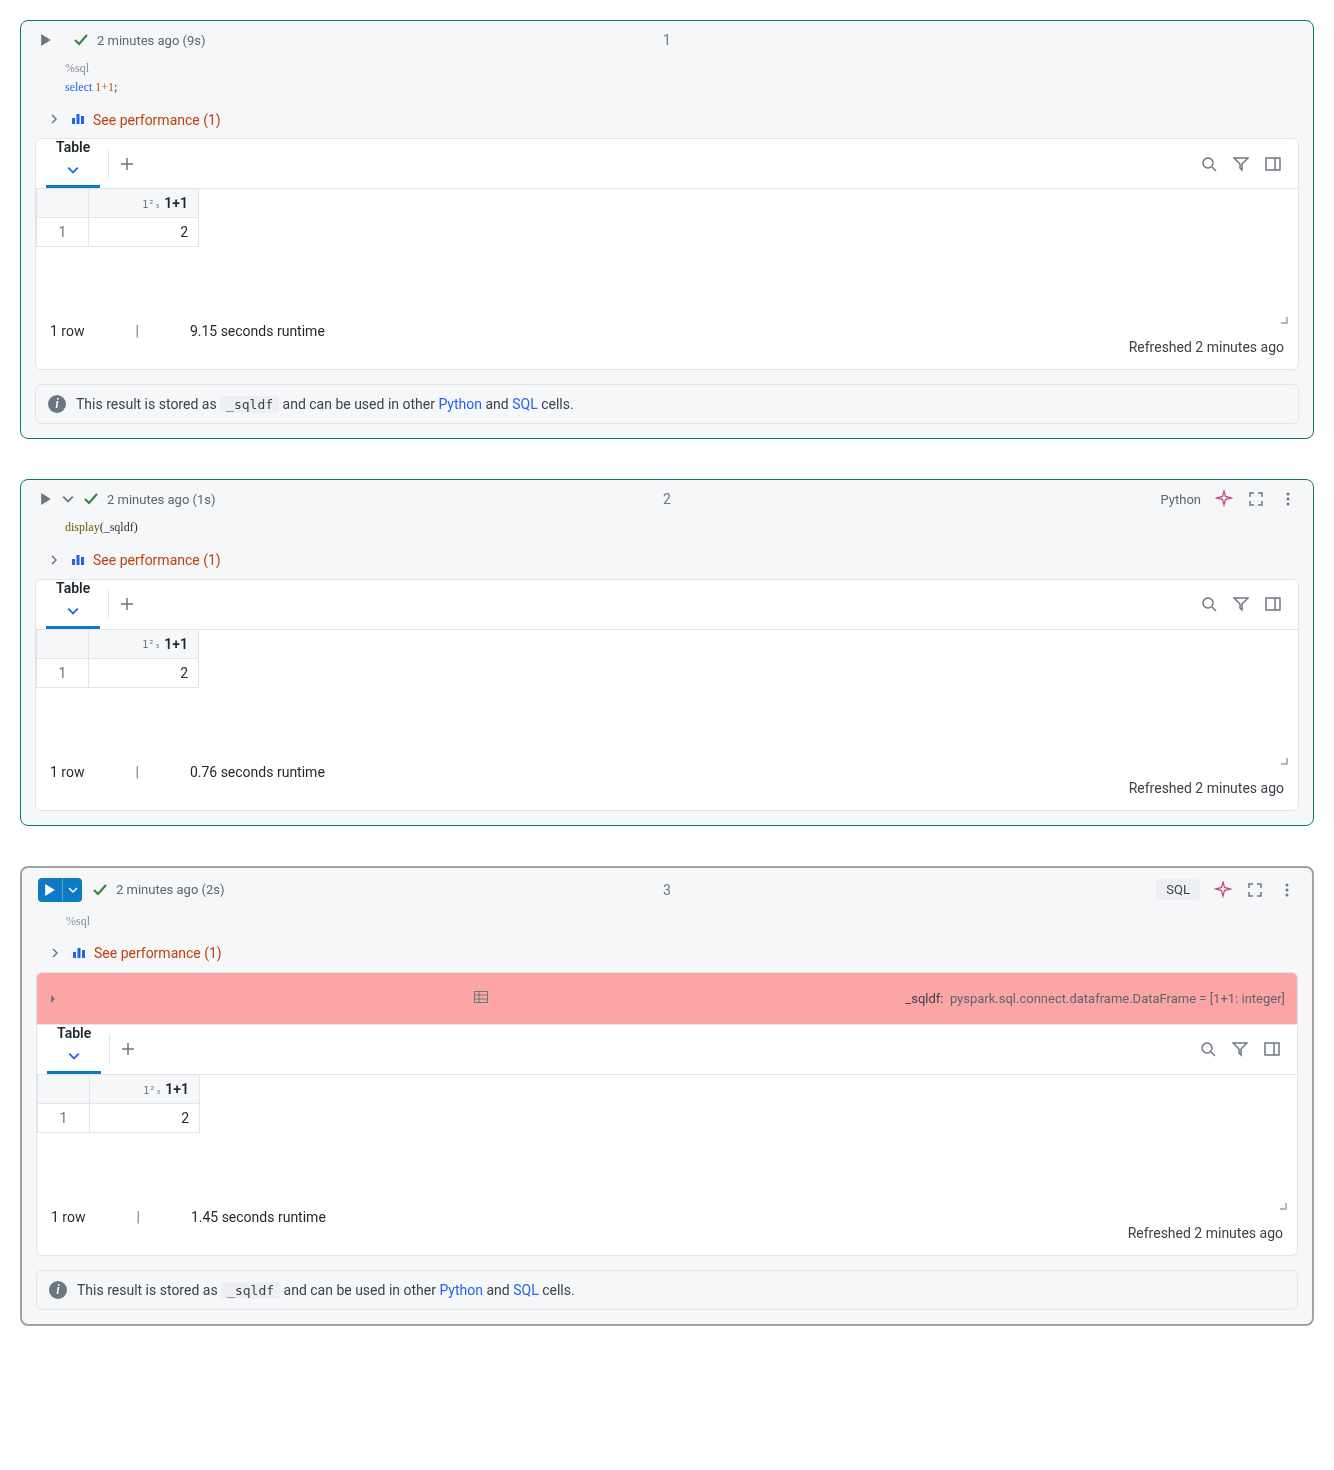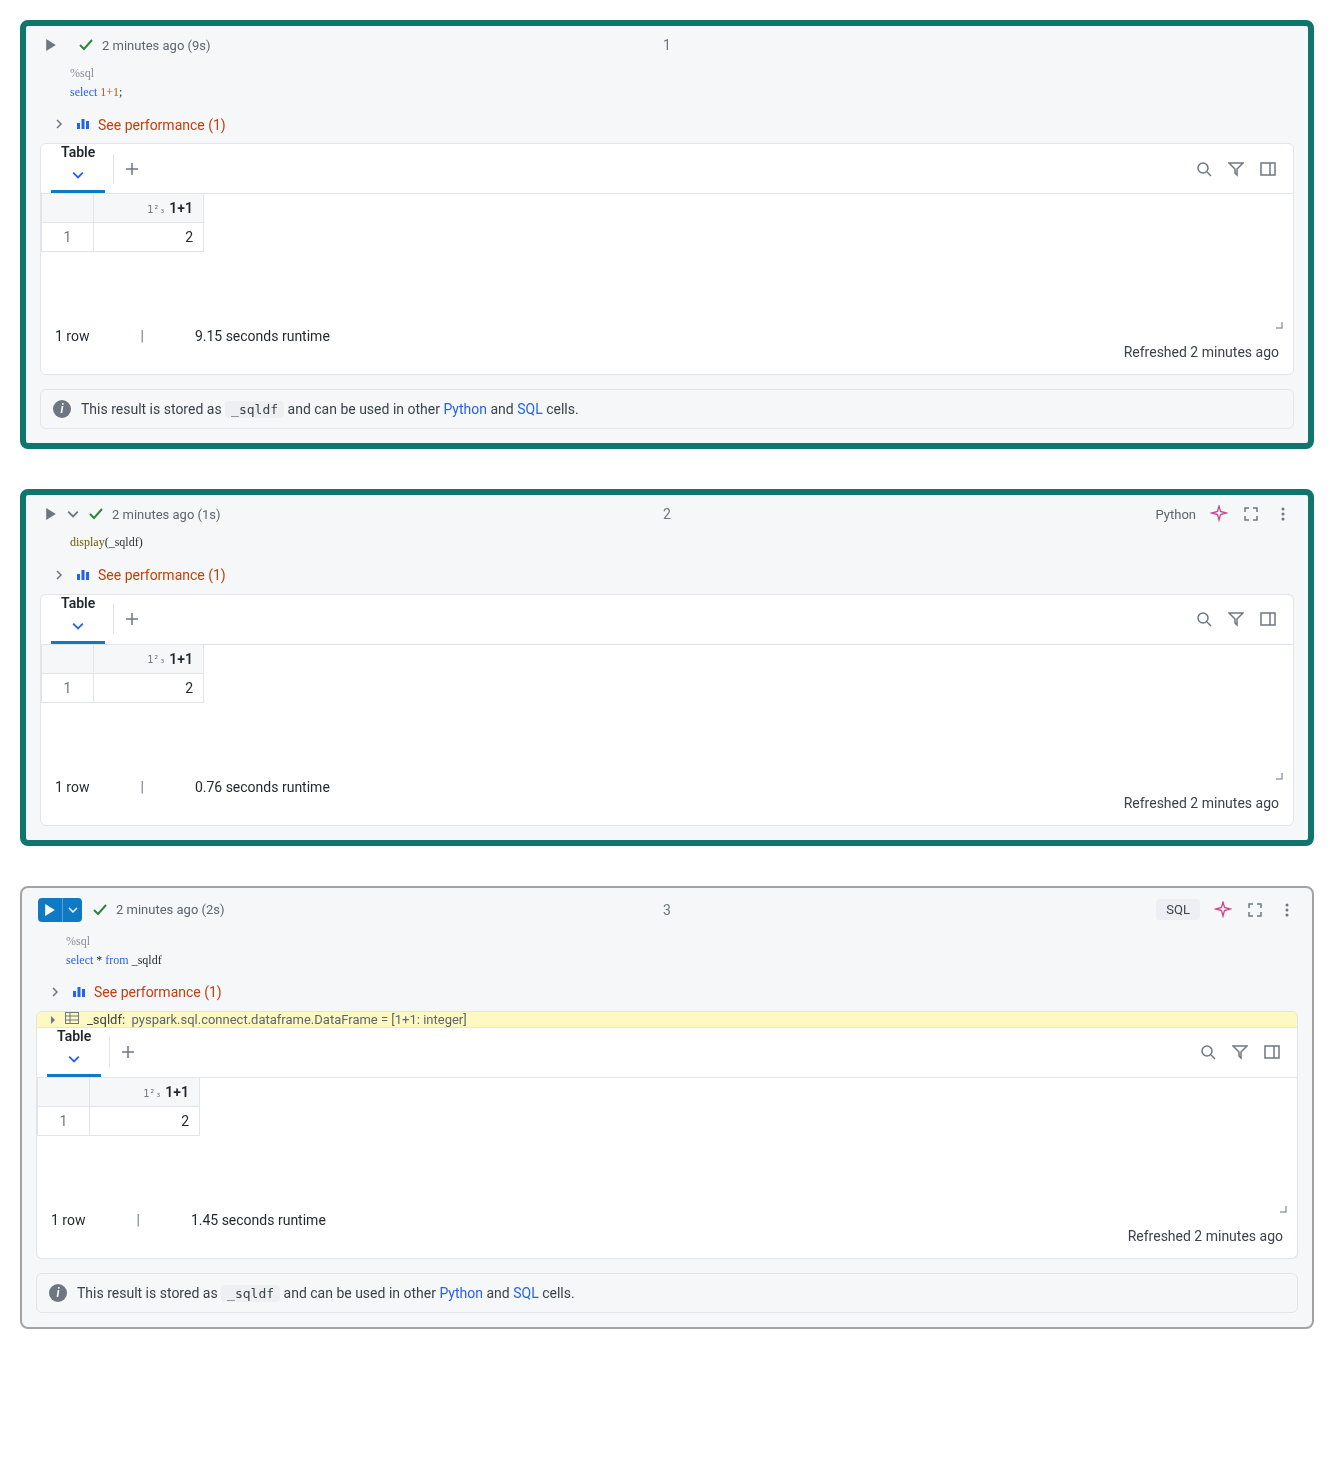--- a/index.html
+++ b/index.html
@@ -5,21 +5,21 @@
   * { box-sizing: border-box; margin: 0; padding: 0; }
   body {
     font-family: -apple-system, BlinkMacSystemFont, "Segoe UI", Roboto, sans-serif;
     font-size: 13px;
     background: #fff;
     padding: 20px;
     width: 1334px;
     color: #1f272d;
   }
   .cell {
-    border: 6px solid #0f766e;
+    border: 1px solid #0f766e;
     border-radius: 8px;
     background: #f6f7f9;
     margin-bottom: 40px;
     overflow: hidden;
   }
   .cell.selected {
     border: 2px solid #a3a3a3;
   }
   .cell-header {
     display: flex;
@@ -108,30 +108,31 @@
   .perf-row {
     padding: 6px 16px 10px 28px;
     display: flex;
     align-items: center;
     gap: 8px;
   }
   .perf-chevron { color: #6e7781; width:14px; }
   .perf-icon { color: #2563eb; }
   .perf-link { color: #c2410c; font-size: 14px; cursor: pointer; }
   .dataset-row {
-    background: #fef9c3;
+    background: #fca5a5;
     border: 1px solid #e1e4e8;
     border-radius: 6px 6px 0 0;
-    padding: 0 12px;
+    padding: 18px 12px;
     display: flex;
     align-items: center;
     gap: 8px;
     margin: 0 14px;
     font-size: 13px;
     color: #5c6670;
+    justify-content: space-between;
   }
   .dataset-label { color: #3b424a; }
   .output-panel {
     background: #fff;
     border: 1px solid #e1e4e8;
     border-radius: 6px;
     margin: 0 14px 14px 14px;
     position: relative;
   }
   .output-panel.no-top-radius { border-radius: 0 0 6px 6px; border-top: none; }
@@ -467,21 +468,20 @@
           <svg width="16" height="16" viewBox="0 0 16 16">
             <circle cx="8" cy="3" r="1.5" fill="currentColor"></circle>
             <circle cx="8" cy="8" r="1.5" fill="currentColor"></circle>
             <circle cx="8" cy="13" r="1.5" fill="currentColor"></circle>
           </svg>
         </span>
     </div>
   </div>
   <div class="code-area">
     <div><span class="code-magic">%sql</span></div>
-    <div><span class="code-kw">select</span><span> * </span><span class="code-kw">from</span><span> _sqldf</span></div>
   </div>
   <div class="perf-row">
     <span class="perf-chevron"><svg width="10" height="10" viewBox="0 0 10 10">
           <path d="M3 1 L7 5 L3 9" stroke="currentColor" stroke-width="1.5" fill="none"></path>
         </svg></span>
     <span class="perf-icon"><svg width="14" height="14" viewBox="0 0 14 14">
           <rect x="1" y="7" width="3" height="6" fill="currentColor"></rect>
           <rect x="5.5" y="3" width="3" height="10" fill="currentColor"></rect>
           <rect x="10" y="5" width="3" height="8" fill="currentColor"></rect>
         </svg></span>

